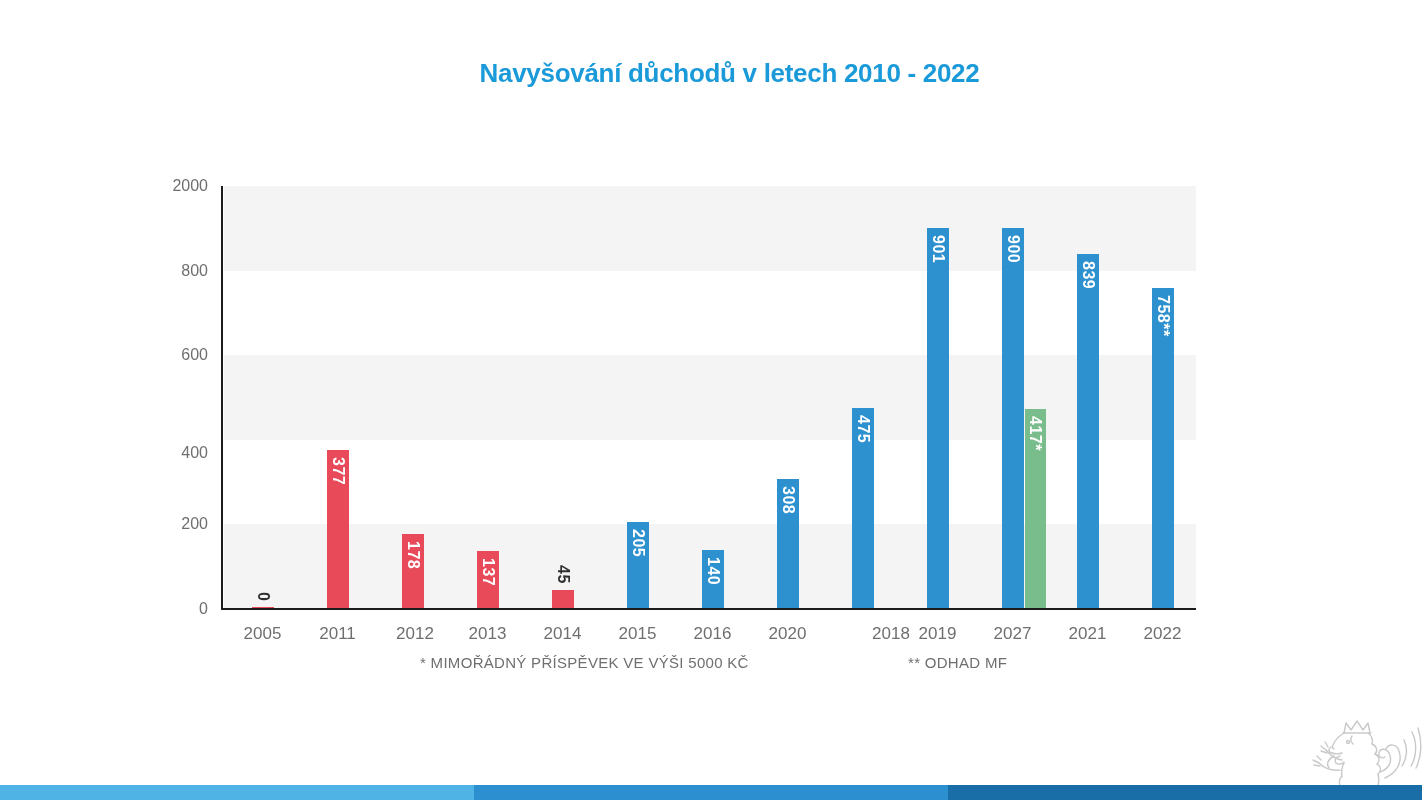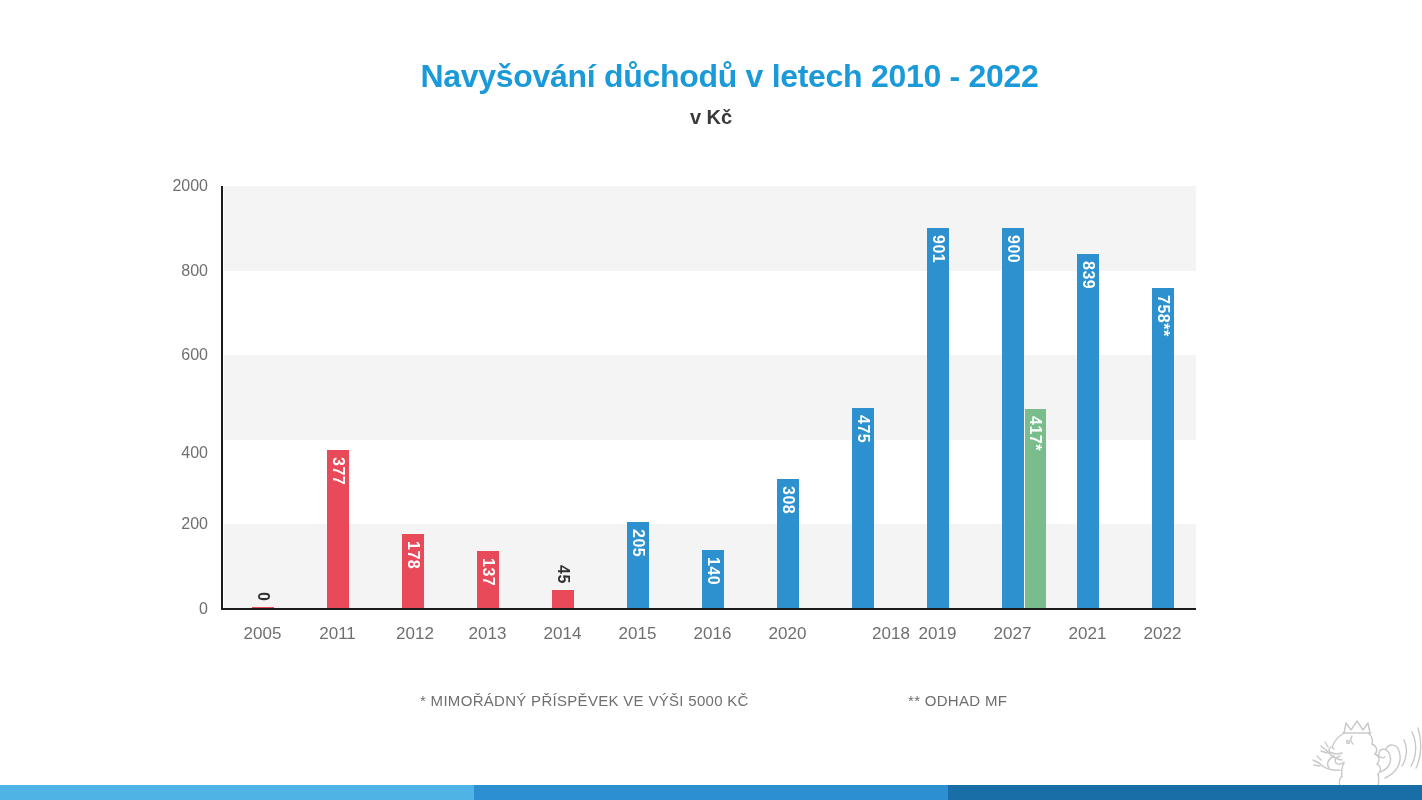--- a/index.html
+++ b/index.html
@@ -2,21 +2,21 @@
 <html><head>
 <meta charset="utf-8">
 <style>
   html,body{margin:0;padding:0;background:#fff;}
   .page{
     position:relative;width:1422px;height:800px;background:#ffffff;
     font-family:"Liberation Sans", sans-serif;overflow:hidden;
   }
   .title{
     position:absolute;left:0;right:0;top:58px;text-align:center;
-    font-size:32px;font-weight:700;letter-spacing:-0.3px;color:#1b9ad9;padding-left:37px;
+    font-size:26px;font-weight:700;letter-spacing:-0.3px;color:#1b9ad9;padding-left:37px;
   }
   .subtitle{
     position:absolute;left:0;right:0;top:106px;text-align:center;
     font-size:20px;font-weight:700;color:#3a3a3a;
   }
   #chart{position:absolute;inset:0;}
   .band{position:absolute;z-index:1;}
   .ytick{
     position:absolute;left:128px;width:80px;text-align:right;z-index:2;
     font-size:16px;color:#6f6f6f;line-height:18px;
@@ -29,35 +29,34 @@
     writing-mode:vertical-rl;white-space:nowrap;
     font-size:16px;font-weight:700;letter-spacing:0.5px;
   }
   .bar-label-in{top:7px;color:#ffffff;}
   .bar-label-out{bottom:calc(100% + 6px);color:#2f2f2f;}
   .xlabel{
     position:absolute;top:624px;width:80px;text-align:center;z-index:2;
     font-size:17px;color:#6f6f6f;
   }
   .note{
-    position:absolute;top:692px;font-size:15px;color:#6f6f6f;letter-spacing:0.3px;z-index:2;
+    position:absolute;top:654px;font-size:15px;color:#6f6f6f;letter-spacing:0.3px;z-index:2;
   }
   .note1{left:420px;}
   .note2{left:908px;}
   .lion{position:absolute;left:1288px;top:720px;z-index:1;}
   .stripe{position:absolute;left:0;bottom:0;width:1422px;height:15px;display:flex;z-index:5;}
   .stripe-seg{height:15px;}
 </style>
 </head>
 <body>
 
 <div class="page">
 
   <div class="title">Navyšování důchodů v letech 2010 - 2022</div>
-  <div class="subtitle">v Kč</div>
 
   <div id="chart">
     <div class="axis-y"></div>
     <div class="axis-x"></div>
   <div class="band" style="left: 224px; width: 972px; top: 524.4px; height: 84.6px; background: rgb(244, 244, 244);"></div>
       <div class="band" style="left: 224px; width: 972px; top: 355.2px; height: 84.6px; background: rgb(244, 244, 244);"></div>
       <div class="band" style="left: 224px; width: 972px; top: 186px; height: 84.6px; background: rgb(244, 244, 244);"></div>
       <div class="ytick" style="top: 600px;">0</div>
       <div class="ytick" style="top: 515.4px;">200</div>
       <div class="ytick" style="top: 444px;">400</div>

